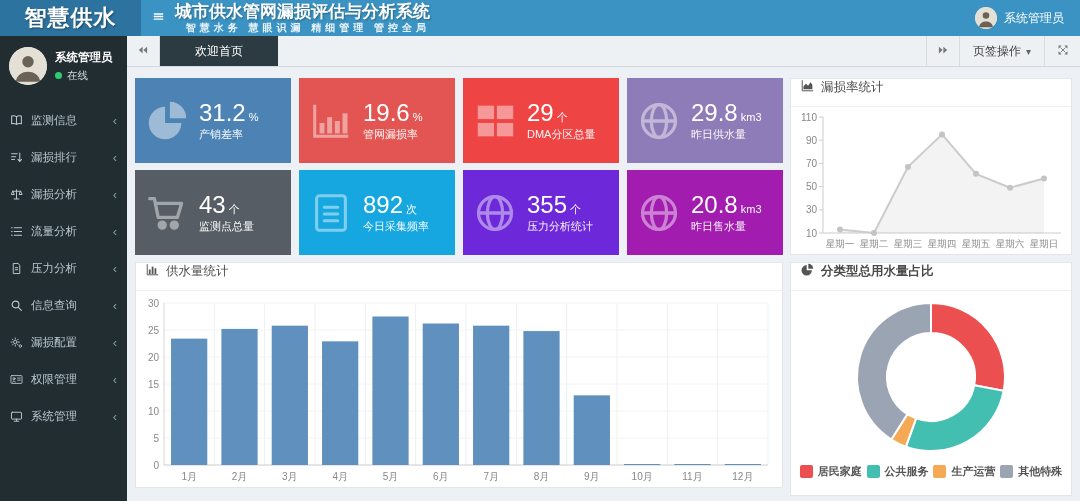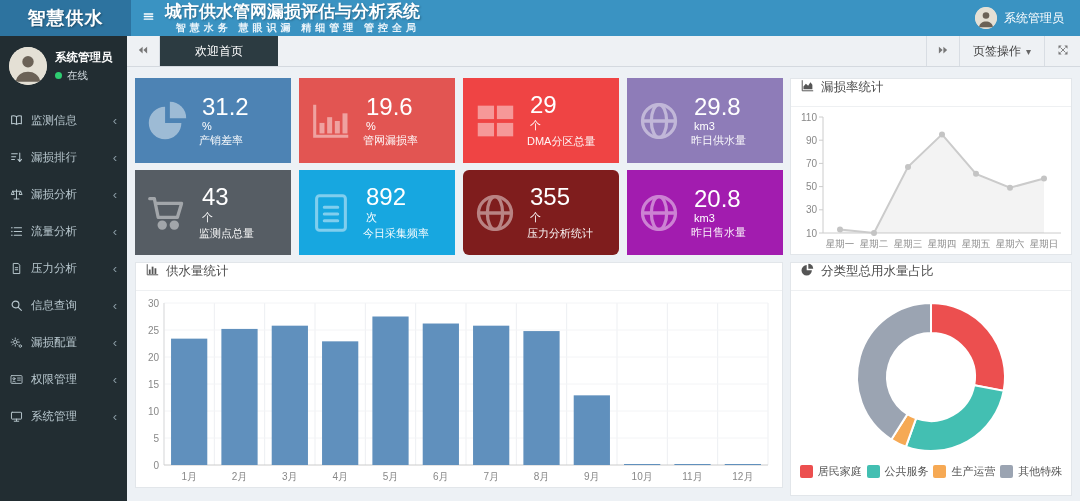--- a/index.html
+++ b/index.html
@@ -2,21 +2,21 @@
 <html><head>
 <meta charset="utf-8">
 <style>
   * { margin:0; padding:0; box-sizing:border-box; }
   html,body { width:1080px; height:501px; }
   body { font-family:"Liberation Sans","DejaVu Sans",sans-serif; background:#edf1f5; overflow:hidden; }
   #app { position:relative; width:1080px; height:501px; background:#edf1f5; overflow:hidden; }
 
   
   .header { position:absolute; left:0; top:0; width:1080px; height:36px; background:#3a93c2; display:flex; align-items:stretch; z-index:5; }
-  .logo { width:131px; background:#2d739f; color:#fff; font-weight:bold; font-size:18px; display:flex; align-items:center; justify-content:center; letter-spacing:1px; text-shadow:1px 1px 2px rgba(0,0,0,.35); }
+  .logo { width:141px; background:#2d739f; color:#fff; font-weight:bold; font-size:22px; display:flex; align-items:center; justify-content:center; letter-spacing:1px; text-shadow:1px 1px 2px rgba(0,0,0,.35); }
   .hamburger { width:34px; display:flex; align-items:center; justify-content:center; color:#fff; cursor:pointer; }
   .hamburger svg { width:13px; height:13px; }
   .title-block { display:flex; flex-direction:column; justify-content:center; padding-top:1px; }
   .app-title { color:#fff; font-size:17px; font-weight:bold; line-height:18px; text-shadow:1px 1px 2px rgba(0,0,0,.3); }
   .app-subtitle { color:#eaf4fa; font-size:10px; font-weight:bold; letter-spacing:4px; text-align:right; line-height:13px; }
   .header-right { margin-left:auto; display:flex; align-items:center; gap:7px; padding-right:16px; color:#fff; font-size:12px; cursor:pointer; }
   .header-avatar { width:22px; height:22px; border-radius:50%; overflow:hidden; background:#e8e4da; }
   .header-avatar svg { width:22px; height:22px; display:block; }
 
   
@@ -43,33 +43,33 @@
   .tab-right { margin-left:auto; display:flex; align-items:stretch;padding-left:25px; }
   .tab-ops { display:flex; align-items:center; gap:5px; padding:0 13px; font-size:12px; color:#444; cursor:pointer; }
   .tab-ops .caret { font-size:10px; color:#666; }
 
   
   #cards { position:absolute; left:135px; top:78px; width:648px; height:177px; display:grid; grid-template-columns:repeat(4,1fr); grid-template-rows:1fr 1fr; gap:7px 8px; }
   .card { display:flex; align-items:center; color:#fff; cursor:pointer; }
   .card-icon { width:64px; flex:0 0 auto; display:flex; align-items:center; justify-content:center; opacity:.45; }
   .card-icon svg { width:46px; height:46px; display:block; }
   .card-text { display:flex; flex-direction:column; }
-  .card-line { display:flex; align-items:baseline;flex-direction:column; }
+  .card-line { display:flex; align-items:baseline; }
   .card-value { font-size:24px; font-weight:500; line-height:26px; }
   .card-unit { font-size:11px; margin-left:3px; }
   .card-label { font-size:11px; margin-top:1px; opacity:.95; white-space:nowrap; }
 
   
   .panel { position:absolute; background:#fff; border:1px solid #e2e6ea; }
   .panel-h { height:28px; border-bottom:1px solid #eef0f2; display:flex; align-items:flex-start; gap:7px; padding:0 10px; font-size:12.5px; color:#4a4a4a; }
   .panel-h .icon { color:#555; }
   .panel-h .icon svg { width:13px; height:13px; display:block; }
   #panel-line  { left:790px; top:78px;  width:282px; height:177px; }
   #panel-bar   { left:135px; top:262px; width:648px; height:226px; }
-  #panel-donut { left:790px; top:262px; width:282px; height:234px; }
+  #panel-donut { left:790px; top:262px; width:282px; height:234px;font-weight:bold; }
   .chart-body { position:relative; }
   .legend { display:flex; justify-content:space-evenly; align-items:center; padding:0 4px; margin-top:1px; }
   .legend-item { display:flex; align-items:center; gap:5px; font-size:11px; color:#555; cursor:pointer; }
   .swatch { width:13px; height:13px; border-radius:2px; flex:0 0 auto; }
   svg text { font-family:"Liberation Sans","DejaVu Sans",sans-serif; }
 </style>
 </head>
 <body>
 
 <div id="app">
@@ -337,21 +337,21 @@
           </svg>
         </span>
         <div class="card-text">
           <div class="card-line">
             <span class="card-value">892</span>
             <span class="card-unit">次</span>
           </div>
           <div class="card-label">今日采集频率</div>
         </div>
       </div>
-      <div class="card" style="background: #7f1d1d; border-radius: 6px;">
+      <div class="card" style="background: #6d28d9;">
         <span class="card-icon icon">
           <svg viewBox="0 0 24 24" fill="none" stroke="currentColor" stroke-width="1.7">
             <circle cx="12" cy="12" r="8.6"></circle>
             <ellipse cx="12" cy="12" rx="4" ry="8.6"></ellipse>
             <path d="M3.4 12h17.2"></path>
           </svg>
         </span>
         <div class="card-text">
           <div class="card-line">
             <span class="card-value">355</span>

